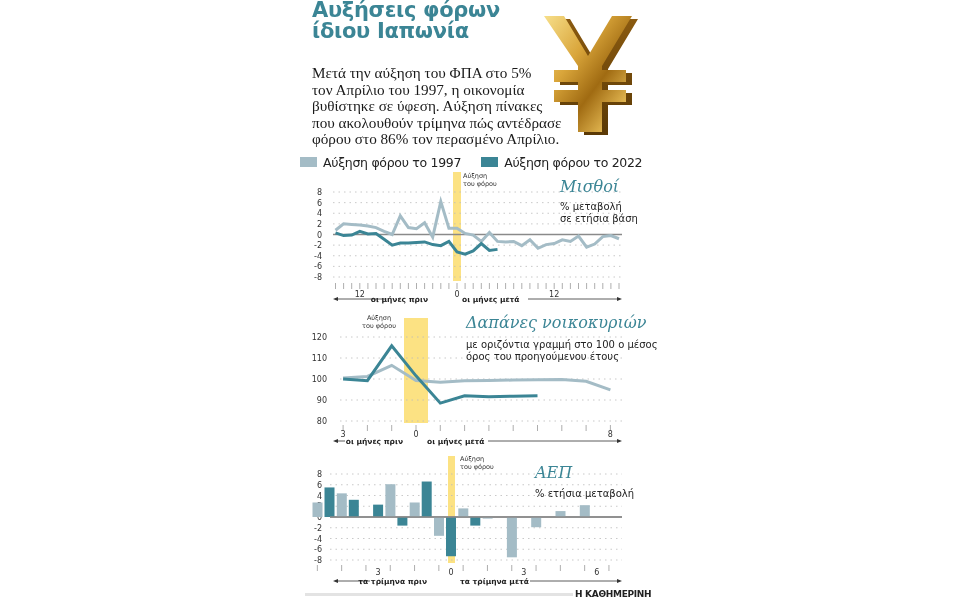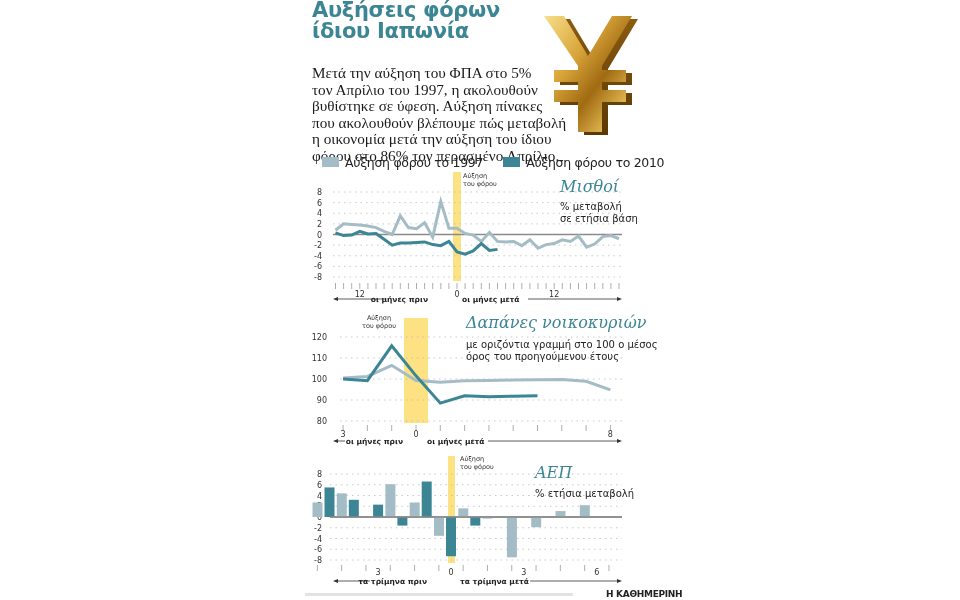--- a/index.html
+++ b/index.html
@@ -3,44 +3,43 @@
 <meta charset="utf-8">
 <style>
   html, body { margin: 0; padding: 0; background: #ffffff; }
   body { width: 960px; height: 600px; position: relative; overflow: hidden; font-family: "Liberation Sans", sans-serif; }
   .page { position: absolute; left: 0; top: 0; width: 799px; height: 600px; }
   .title { position: absolute; left: 312px; top: 0px; font-family: "DejaVu Sans", sans-serif; font-weight: bold; color: #3b8595; font-size: 21px; line-height: 21px; letter-spacing: -0.3px; }
   .title div { white-space: nowrap; }
   .intro { position: absolute; left: 312px; top: 65px; width: 290px; font-family: "Liberation Serif", serif; font-size: 15.2px; line-height: 16.6px; color: #1a1a1a; }
   .intro div { white-space: nowrap; }
   .yen { position: absolute; left: 540px; top: 10px; width: 100px; height: 125px; }
-  .legend { position: absolute; left: 322px; top: 154px; height: 16px; display: flex; align-items: center; font-size: 12.5px; color: #222; font-family: "DejaVu Sans", sans-serif; letter-spacing: -0.3px; }
+  .legend { position: absolute; left: 300px; top: 154px; height: 16px; display: flex; align-items: center; font-size: 12.5px; color: #222; font-family: "DejaVu Sans", sans-serif; letter-spacing: -0.3px; }
   .legend .sw { width: 17px; height: 10px; display: inline-block; margin-right: 6px; }
   .legend .item { display: flex; align-items: center; margin-right: 20px; }
   svg text { font-family: "DejaVu Sans", sans-serif; }
   .chart-svg { position: absolute; left: 0; top: 0; }
-  .source { position: absolute; left: 575px; top: 589px; font-size: 9px; font-weight: bold; color: #222; font-family: "DejaVu Sans", sans-serif; letter-spacing: -0.3px; margin-left: 31px; }
+  .source { position: absolute; left: 575px; top: 589px; font-size: 9px; font-weight: bold; color: #222; font-family: "DejaVu Sans", sans-serif; letter-spacing: -0.3px; }
   .source-line { position: absolute; left: 305px; top: 593px; width: 268px; height: 3px; background: #e3e3e3; }
 </style>
 </head>
 <body>
 
 <div class="page">
 
   <div class="title">
     <div>Αυξήσεις φόρων</div>
     <div>ίδιου Ιαπωνία</div>
   </div>
 
   <div class="intro">
     <div>Μετά την αύξηση του ΦΠΑ στο 5%</div>
-    <div>τον Απρίλιο του 1997, η ακολουθούν</div>
+    <div>τον Απρίλιο του 1997, η οικονομία</div>
     <div>βυθίστηκε σε ύφεση. Αύξηση πίνακες</div>
-    <div>που ακολουθούν βλέπουμε πώς μεταβολή</div>
-    <div>η οικονομία μετά την αύξηση του ίδιου</div>
+    <div>που ακολουθούν τρίμηνα πώς αντέδρασε</div>
     <div>φόρου στο 86% τον περασμένο Απρίλιο.</div>
   </div>
 
   <svg class="yen" viewBox="0 0 100 125">
     <defs>
       <linearGradient id="gold" x1="0" y1="0" x2="1" y2="1">
         <stop offset="0" stop-color="#f7df8a"></stop>
         <stop offset="0.35" stop-color="#d9a53a"></stop>
         <stop offset="0.6" stop-color="#a06b12"></stop>
         <stop offset="0.85" stop-color="#e6bb55"></stop>
@@ -58,21 +57,21 @@
     <polygon fill="url(#gold)" points="4,6 24,6 48,46 72,6 92,6 62,56 62,60 86,60 86,72 62,72 62,80 86,80 86,92 62,92 62,122 38,122 38,92 14,92 14,80 38,80 38,72 14,72 14,60 38,60 38,56"></polygon>
   </svg>
 
   <div class="legend">
     <div class="item">
       <span class="sw" style="background:#a4bcc6"></span>
       <span>Αύξηση φόρου το 1997</span>
     </div>
     <div class="item">
       <span class="sw" style="background:#3b8595"></span>
-      <span>Αύξηση φόρου το 2010</span>
+      <span>Αύξηση φόρου το 2022</span>
     </div>
   </div>
 
   <svg id="charts" class="chart-svg" width="960" height="600">
       <g>
         <rect x="453" y="172" width="8" height="109" fill="#fce283"></rect>
         <line x1="333" x2="622" y1="192" y2="192" stroke="#bbbbbb" stroke-width="0.8" stroke-dasharray="1.5,4"></line>
         <text x="322" y="195" font-size="8" fill="#333" text-anchor="end">8</text>
         <line x1="333" x2="622" y1="202.625" y2="202.625" stroke="#bbbbbb" stroke-width="0.8" stroke-dasharray="1.5,4"></line>
         <text x="322" y="205.625" font-size="8" fill="#333" text-anchor="end">6</text>

